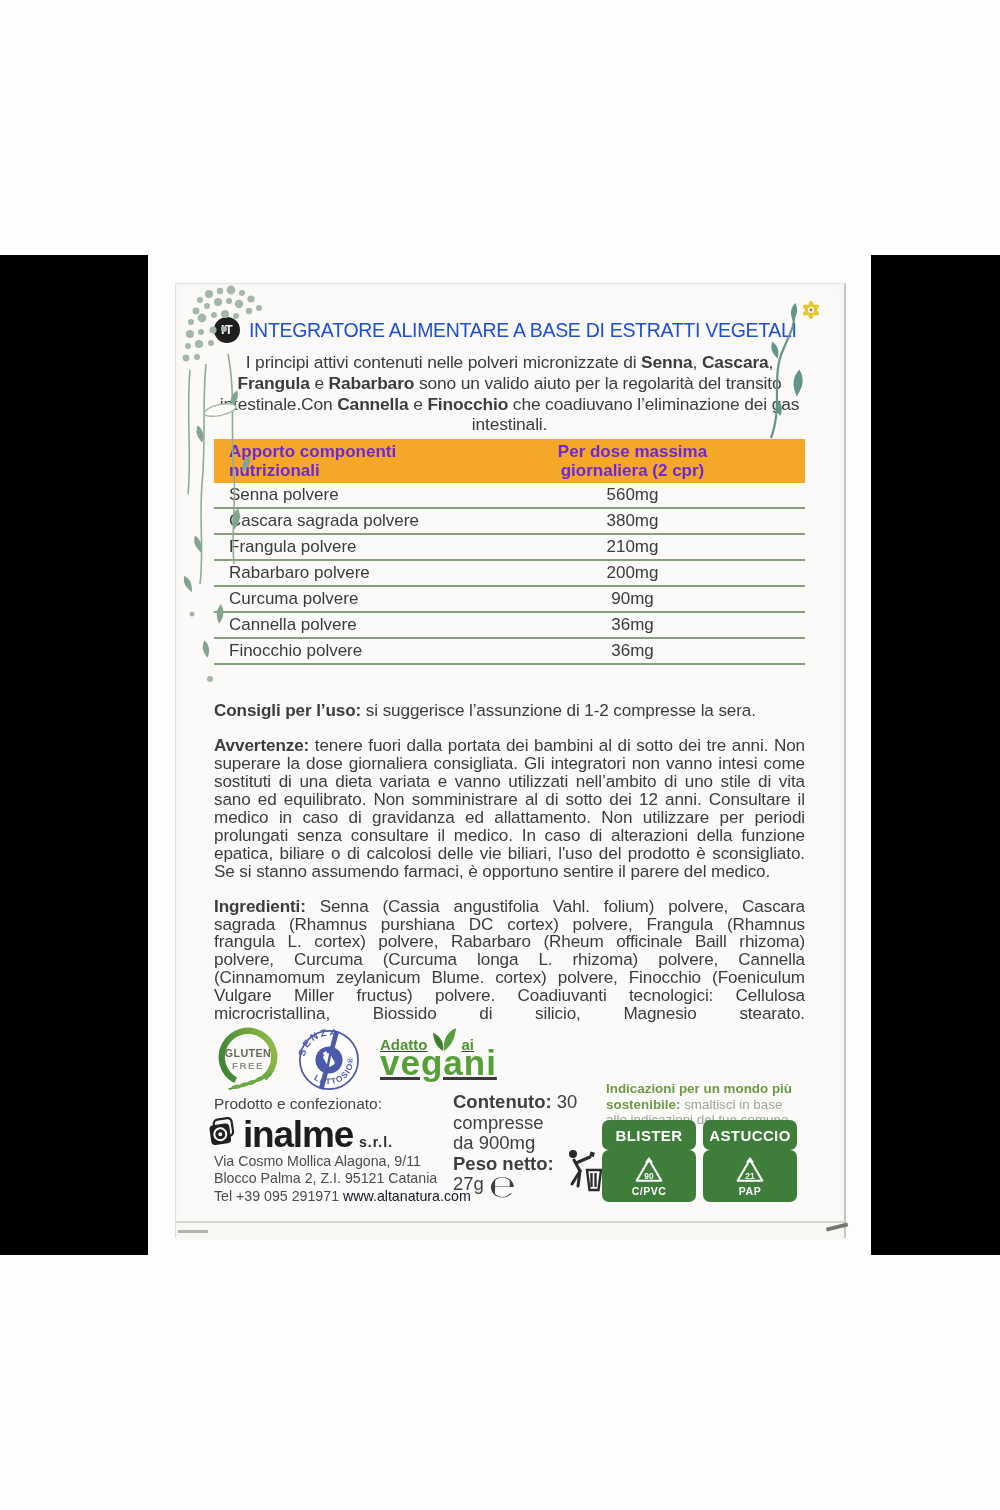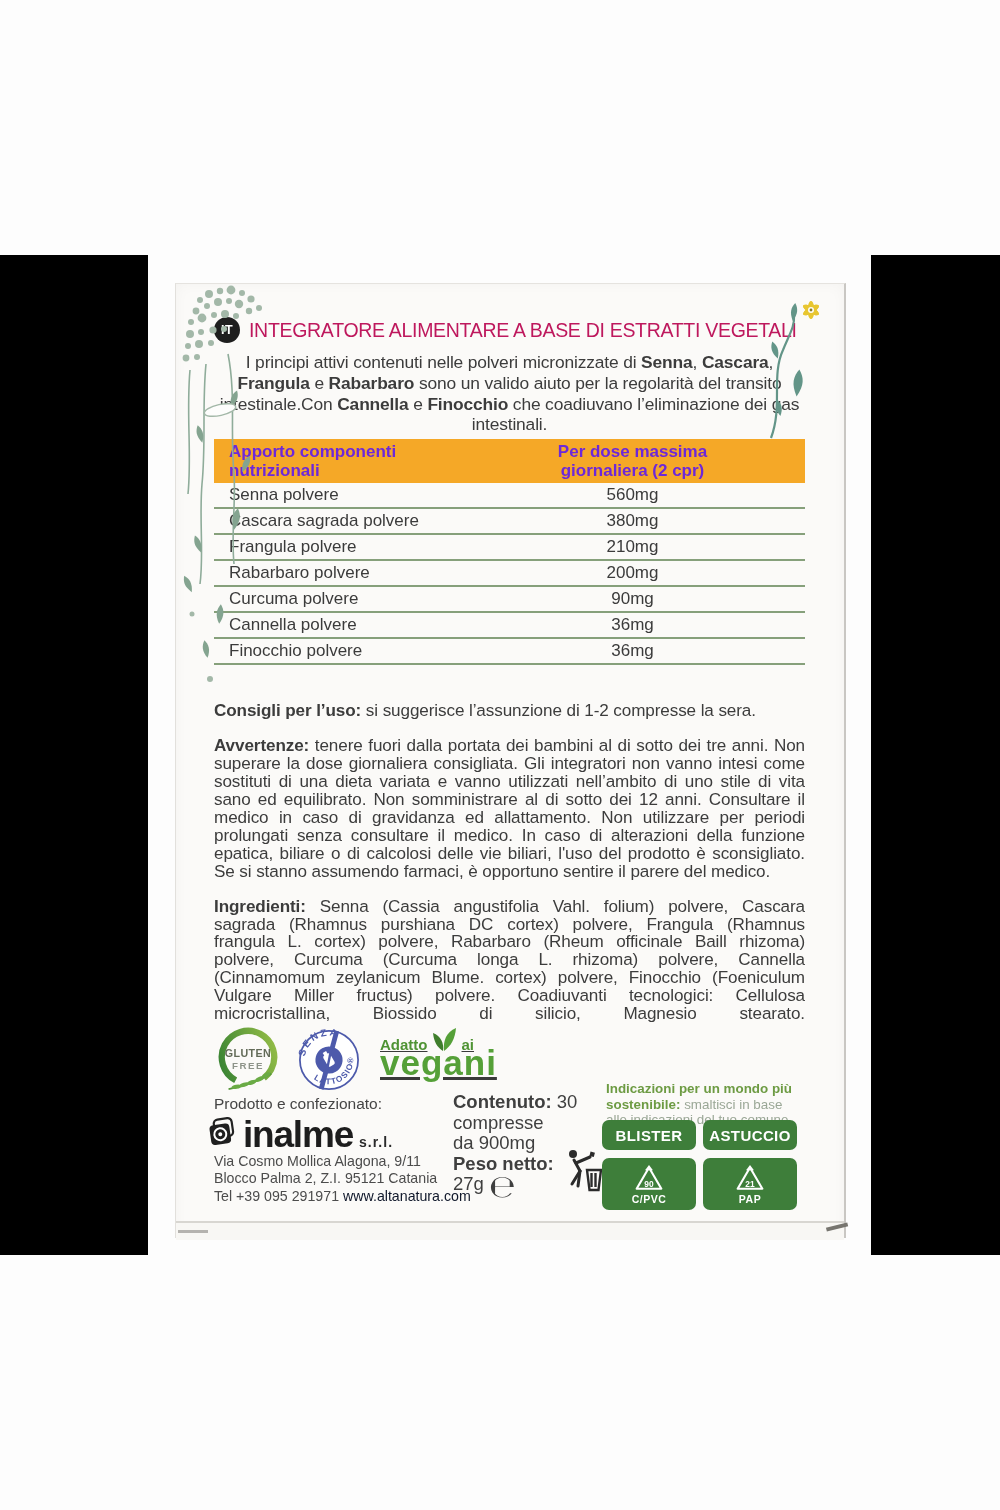--- a/index.html
+++ b/index.html
@@ -17,21 +17,21 @@
   .tick-right{position:absolute;right:-4px;top:941px;width:22px;height:3.5px;background:#77756f;transform:rotate(-14deg);}
 
   .deco{position:absolute;pointer-events:none;}
   #deco-left{left:0;top:0;}
   #deco-right{right:8px;top:4px;}
 
   .content{margin:0 39px 0 38px;}
   .title-row{display:flex;align-items:center;gap:9px;margin-top:33px;}
   .it-badge{width:26px;height:26px;border-radius:50%;background:#1e1e1e;color:#fff;flex:0 0 26px;
             display:flex;align-items:center;justify-content:center;font-weight:bold;font-size:12.5px;letter-spacing:.5px;}
-  .main-title{font-size:19.5px;letter-spacing:-.3px;color:#be185d;white-space:nowrap;}
+  .main-title{font-size:19.5px;letter-spacing:-.3px;color:#1d4ed8;white-space:nowrap;}
 
   .intro{margin:9px 2px 0;text-align:center;font-size:17.4px;line-height:20.8px;letter-spacing:-.15px;color:#3c3c3c;}
   .intro .b{font-weight:bold;}
 
   .band{margin-top:4px;height:44px;background:#f5a827;display:flex;align-items:center;
         color:#6d28d9;font-weight:bold;font-size:17px;line-height:19.5px;white-space:pre-line;}
   .band-left{flex:1;padding-left:15px;}
   .band-right{width:345px;text-align:center;}
 
   .tbl-row{display:flex;height:24px;align-items:center;border-bottom:2px solid #86a07b;font-size:17px;color:#3b3b3b;}
@@ -67,21 +67,21 @@
   #contenuto .bold{font-weight:bold;}
   .weight-row{display:flex;align-items:flex-start;gap:5px;}
   .e-mark{font-family:"DejaVu Sans",sans-serif;font-size:31px;line-height:24px;color:#3f3f3f;}
   #tidyman{left:388px;top:864px;}
 
   #indicazioni{left:430px;top:784px;width:198px;font-size:13.4px;line-height:15.2px;text-align:left;}
   .ind-bold{font-weight:bold;color:#6d9b43;}
   .ind-light{color:#9aa796;}
 
   #pills{left:426px;top:836px;display:flex;gap:7px;}
-  .pill-col{display:flex;flex-direction:column;gap:8px;width:94px;justify-content:space-between;}
+  .pill-col{display:flex;flex-direction:column;gap:0;width:94px;justify-content:space-between;}
   .pill{background:#3e7e3a;border-radius:7px;color:#fff;}
   .pill-label{height:30px;display:flex;align-items:center;justify-content:center;
               font-weight:bold;font-size:15px;letter-spacing:.4px;}
   .pill-symbol{height:48px;display:flex;flex-direction:column;align-items:center;justify-content:center;padding:2px 4px;}
   .pill-material{font-size:10.5px;font-weight:bold;letter-spacing:.5px;line-height:10px;}
   .rec-num{font-size:9.5px;font-weight:bold;fill:#fff;text-anchor:middle;}
 </style>
 </head>
 <body>
 

